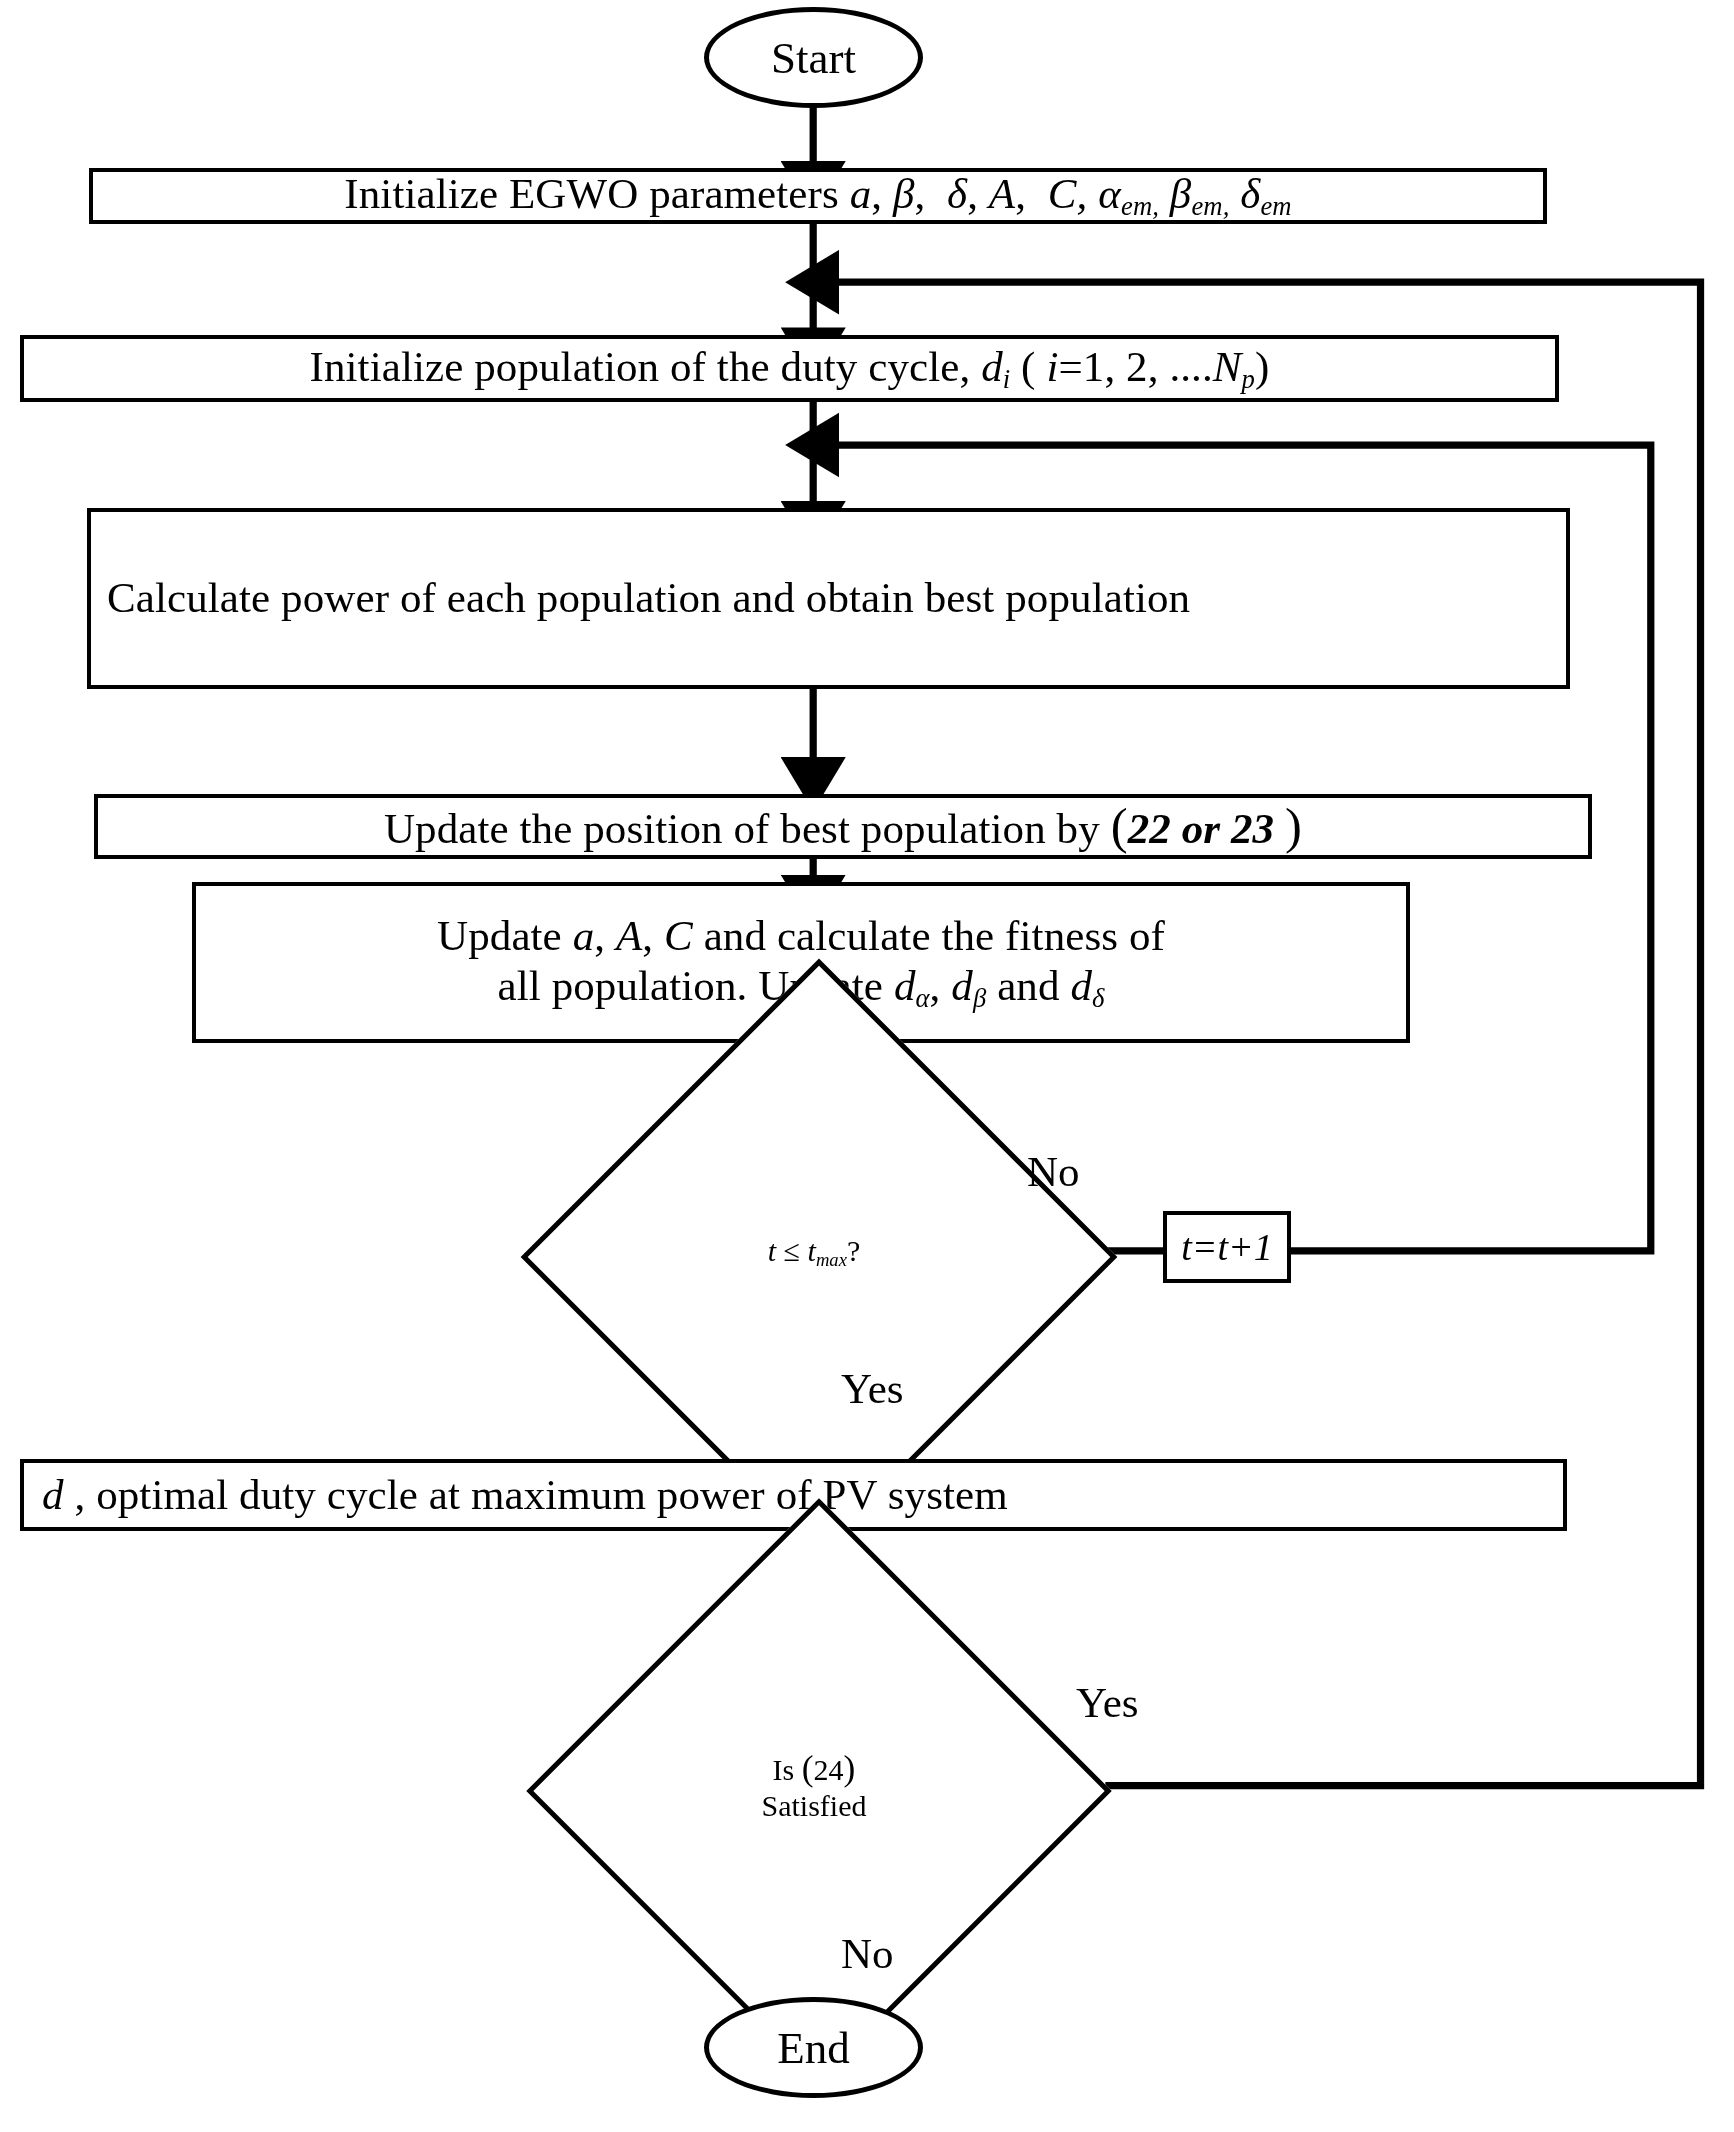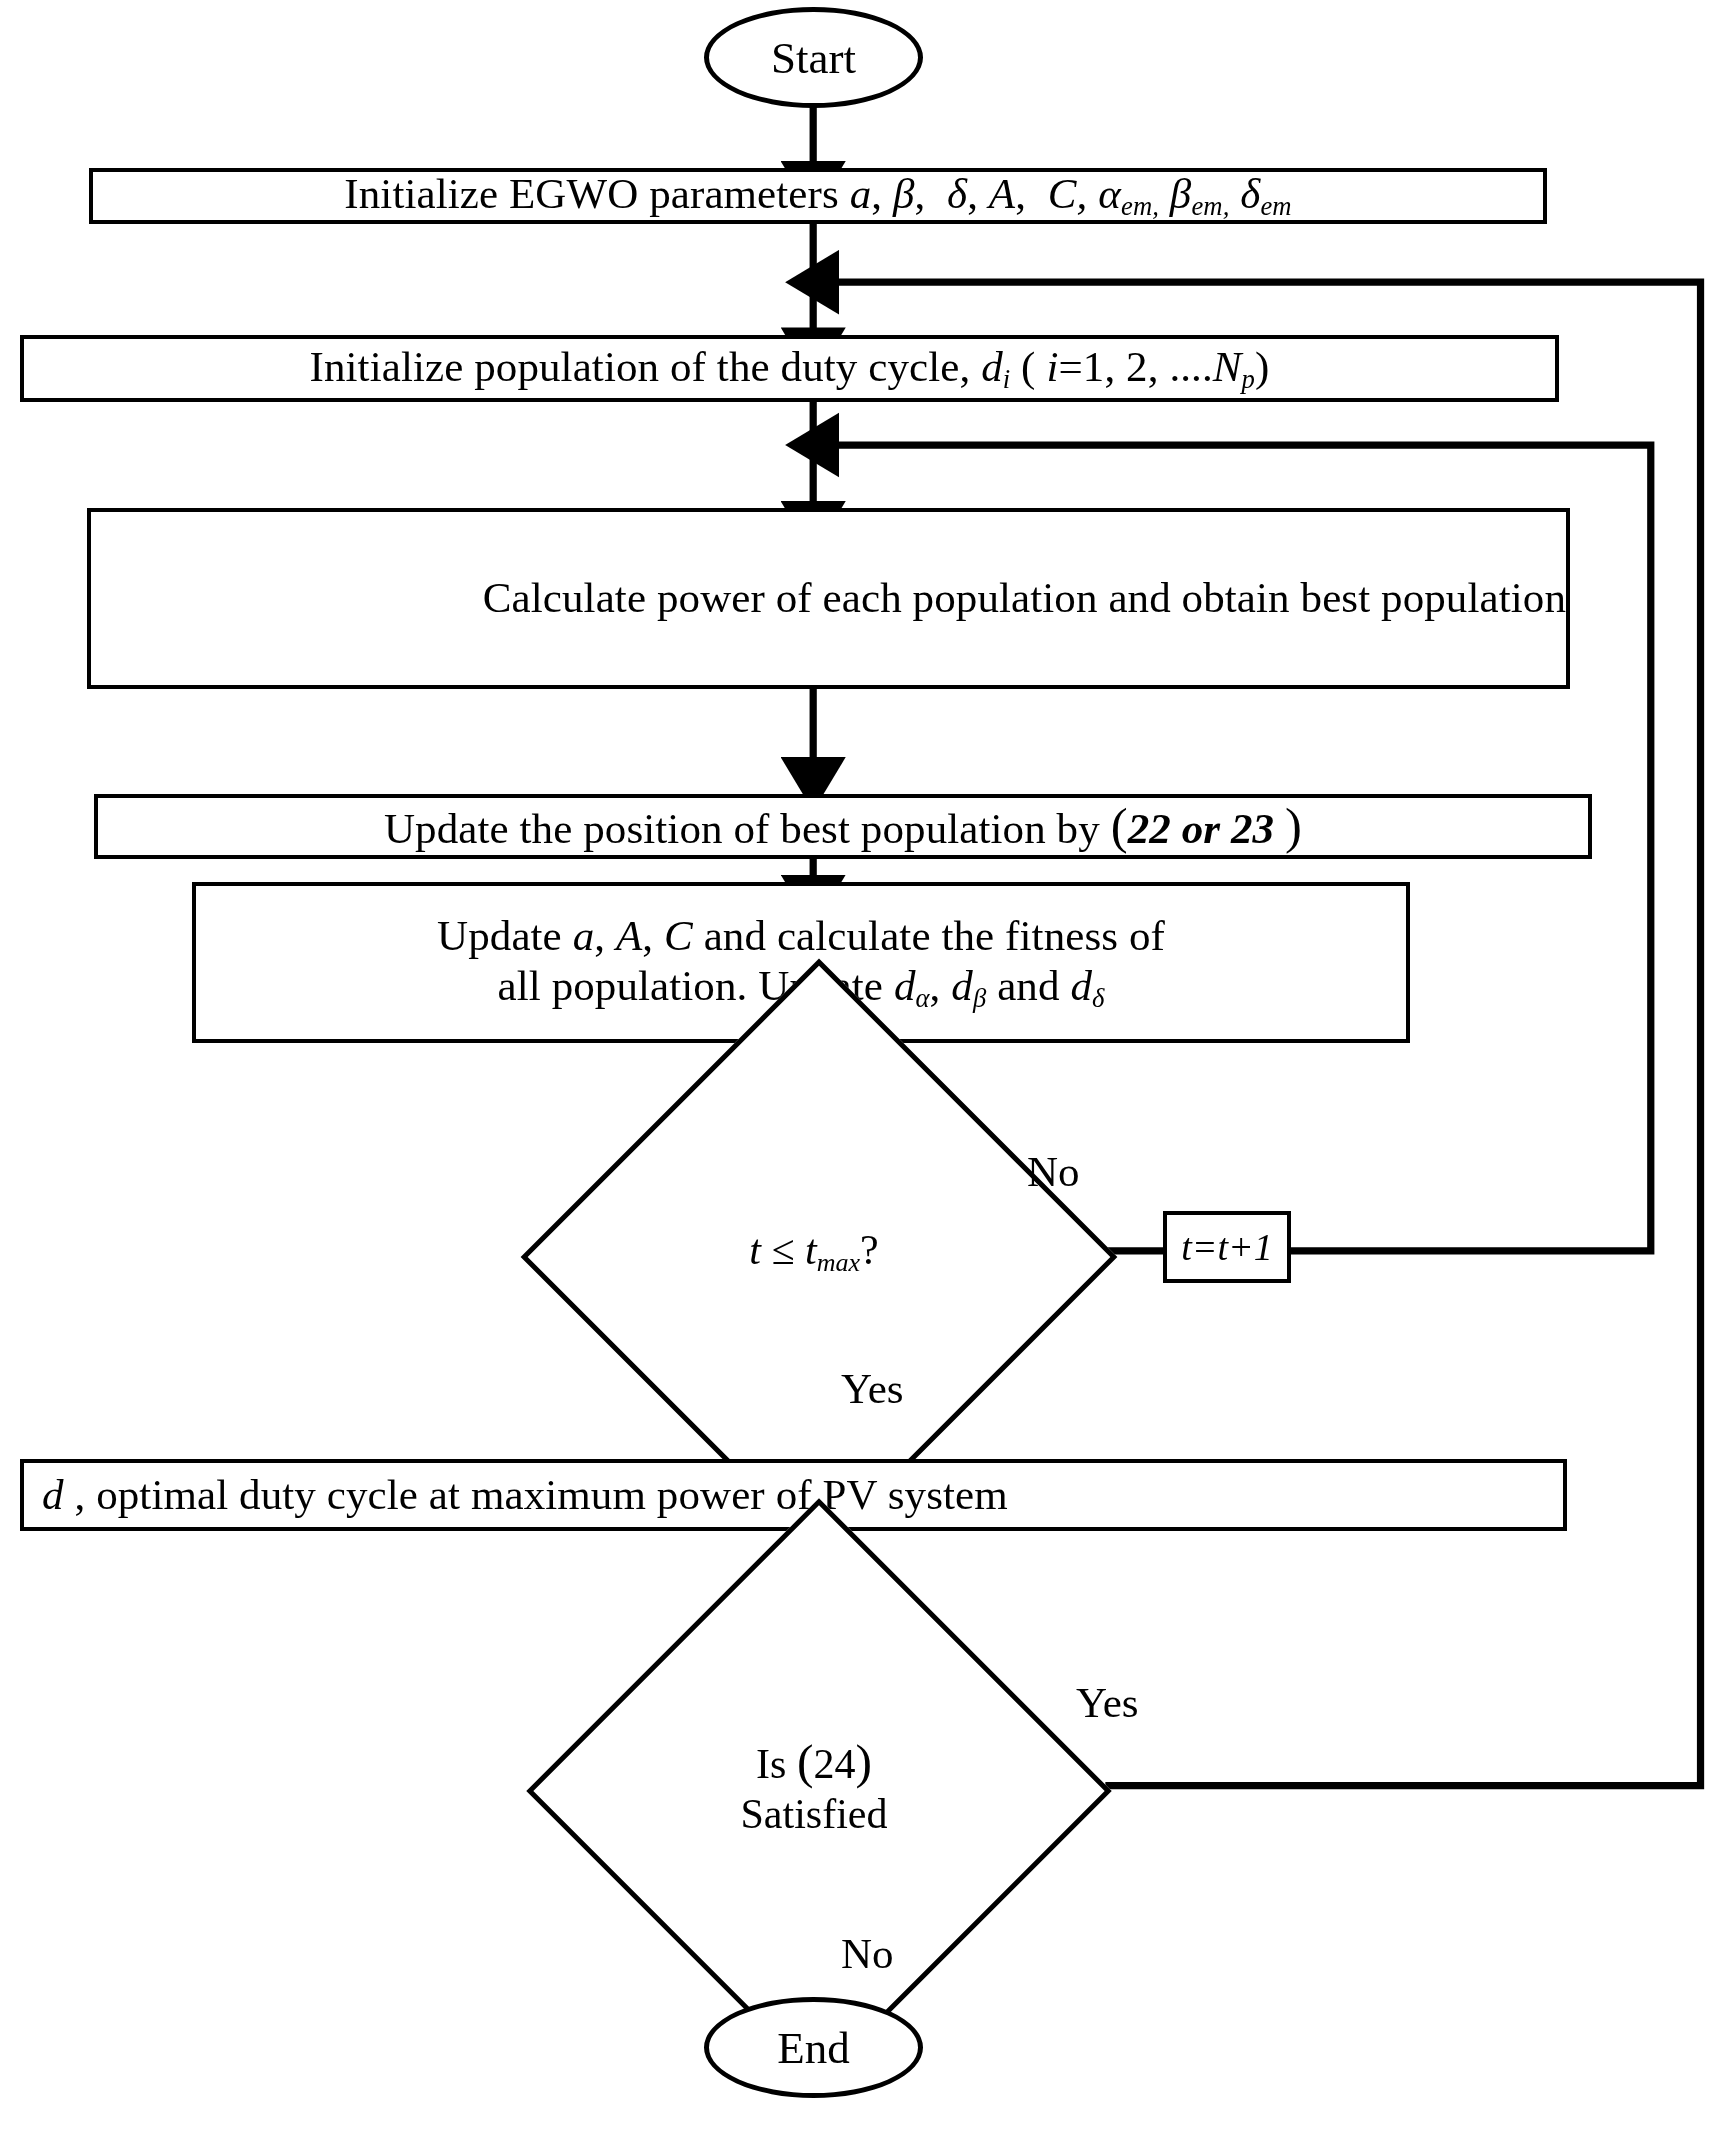--- a/index.html
+++ b/index.html
@@ -6,39 +6,39 @@
   body{width:1734px;height:2132px;font-family:"Liberation Serif",serif;color:#000;}
   #flow{position:relative;width:1734px;height:2132px;overflow:hidden;background:#fff;}
   #wires{position:absolute;left:0;top:0;width:1734px;height:2132px;}
 
   .node{position:absolute;box-sizing:border-box;background:#fff;}
 
   
   .box{border:4.5px solid #000;display:flex;align-items:center;background:#fff;}
   .box .txt{width:100%;font-size:43px;line-height:1.18;letter-spacing:0.1px;}
   .box.center .txt{text-align:center;}
-  .box.left .txt{text-align:right;padding-left:4px;}
+  .box.left .txt{text-align:left;padding-left:16px;}
 
   
   .terminal{border:5.4px solid #000;border-radius:50%;display:flex;align-items:center;
             justify-content:center;background:#fff;}
   .terminal .txt{font-size:45px;}
 
   
   .minibox{border:4.5px solid #000;display:flex;align-items:center;justify-content:center;background:#fff;}
   .minibox .txt{font-size:38px;font-style:italic;}
 
   
   .diamond{position:absolute;}
   .diamond .shape{position:absolute;left:0;top:0;width:100%;height:100%;
                   border:5.4px solid #000;background:#fff;
                   transform:rotate(45deg);transform-origin:center center;}
   .diamond .label{position:absolute;left:0;top:0;width:100%;height:100%;
                   display:flex;align-items:center;justify-content:center;
-                  text-align:center;font-size:42px;line-height:1.16;
+                  text-align:center;font-size:30px;line-height:1.16;
                   pointer-events:none;}
 
   
   .elabel{position:absolute;font-size:43px;background:transparent;white-space:nowrap;}
 
   i.v{font-style:italic;}
   sub{font-size:.62em;vertical-align:-.25em;margin-top:30px;}
   .bi{font-style:italic;font-weight:bold;}
   .bigparen{font-size:1.18em;font-weight:400;}
 </style>

